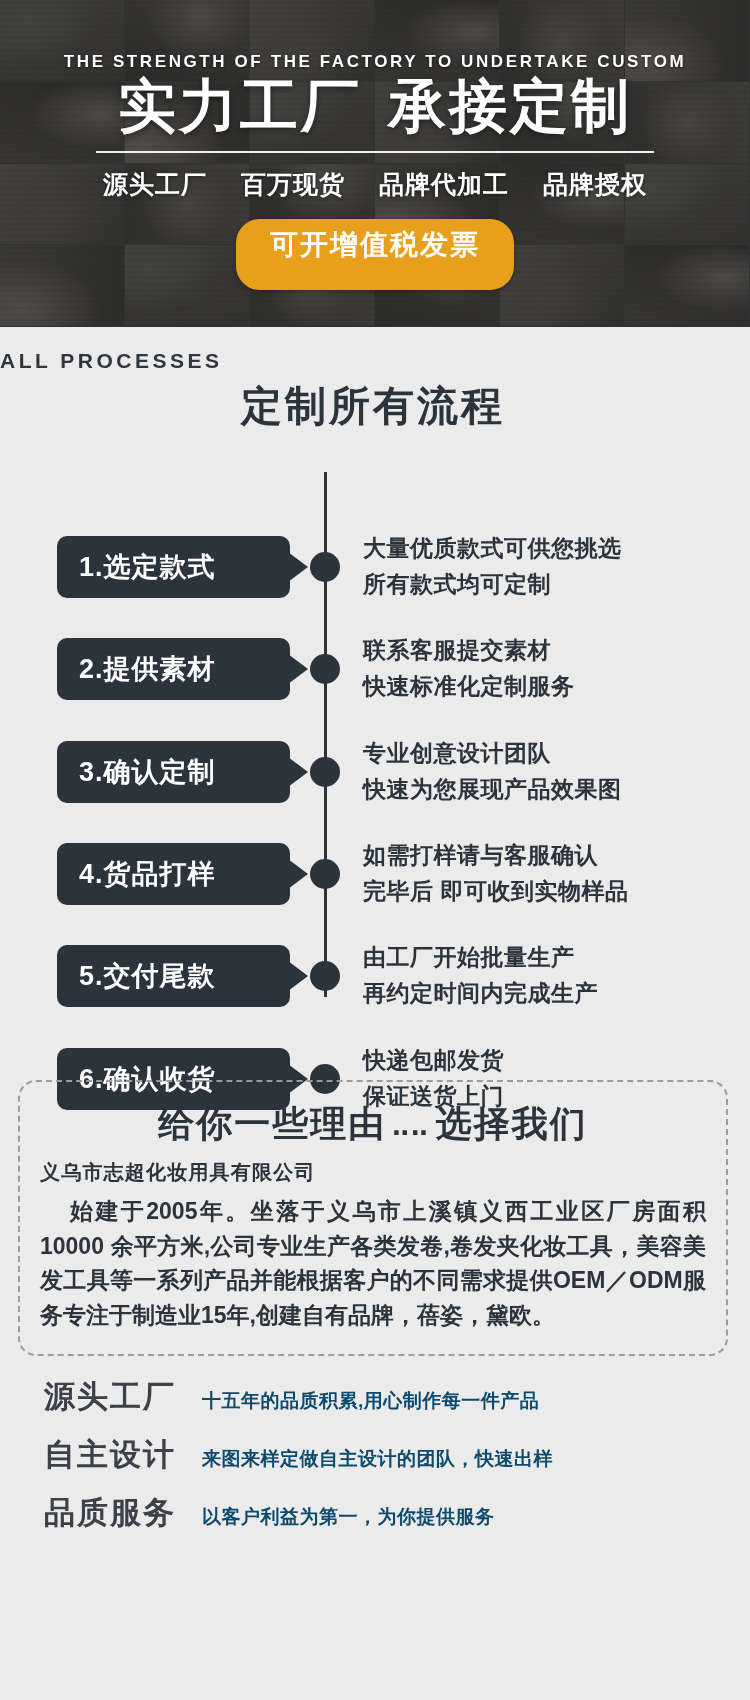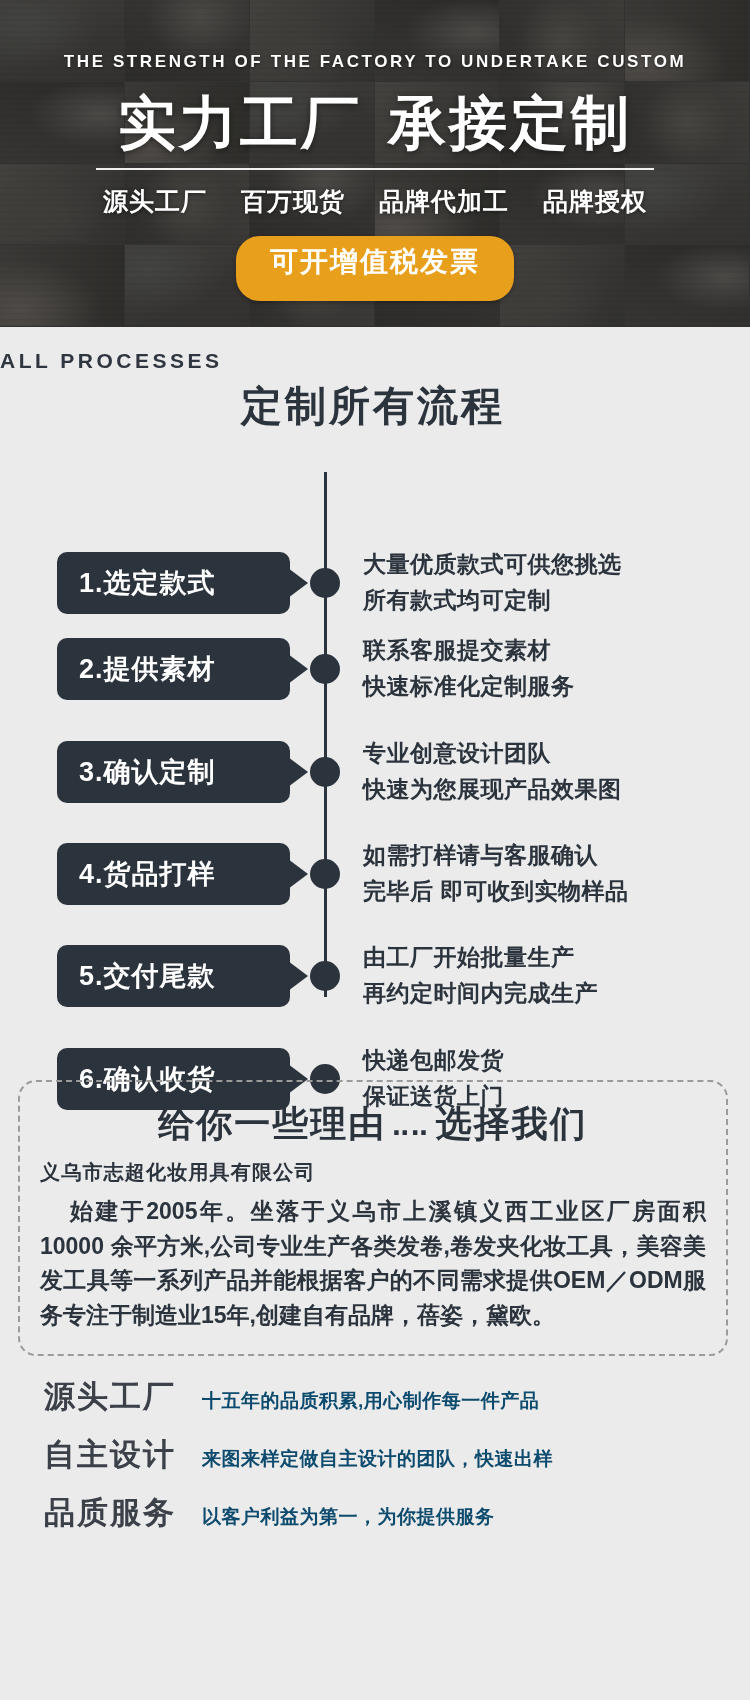--- a/index.html
+++ b/index.html
@@ -65,21 +65,21 @@
   }
   .hero-eyebrow{
     color:#ffffff;
     font-size:17px;
     font-weight:bold;
     letter-spacing:2.6px;
     white-space:nowrap;
     text-shadow:0 1px 3px rgba(0,0,0,.5);
   }
   .hero-title{
-    margin-top:21px;
+    margin-top:4px;
     color:#ffffff;
     font-size:58px;
     font-weight:bold;
     letter-spacing:3px;
     line-height:1.05;
     white-space:nowrap;
     text-shadow:0 2px 6px rgba(0,0,0,.45);
   }
   .hero-title .gap{display:inline-block;width:26px;}
   .hero-rule{
@@ -99,21 +99,21 @@
     text-shadow:0 1px 4px rgba(0,0,0,.5);
   }
   .hero-btn{
     margin-top:18px;
     background:#e8a01c;
     color:#ffffff;
     font-size:28px;
     font-weight:bold;
     letter-spacing:2px;
     border-radius:24px;
-    padding:7px 34px 20px 34px;
+    padding:7px 34px 26px 34px;
     white-space:nowrap;
     border:none;
     box-shadow:0 2px 5px rgba(0,0,0,.25);
   }
 
   
   .process{position:relative;padding-top:22px;}
   .proc-en{
     text-align:left;
     color:#2f3640;
@@ -297,21 +297,21 @@
     </div>
   </div>
 
   <div class="process">
     <div class="proc-en">ALL PROCESSES</div>
     <div class="proc-cn">定制所有流程</div>
 
     <div class="steps">
       <div class="spine"></div>
 
-      <div class="step" style="top:100px">
+      <div class="step" style="top:84px">
         <div class="step-box">
           <span class="lbl">1.选定款式</span>
         </div>
         <div class="step-arrow"></div>
         <div class="step-dot"></div>
         <div class="step-desc">
           <div>大量优质款式可供您挑选</div>
           <div>所有款式均可定制</div>
         </div>
       </div>

